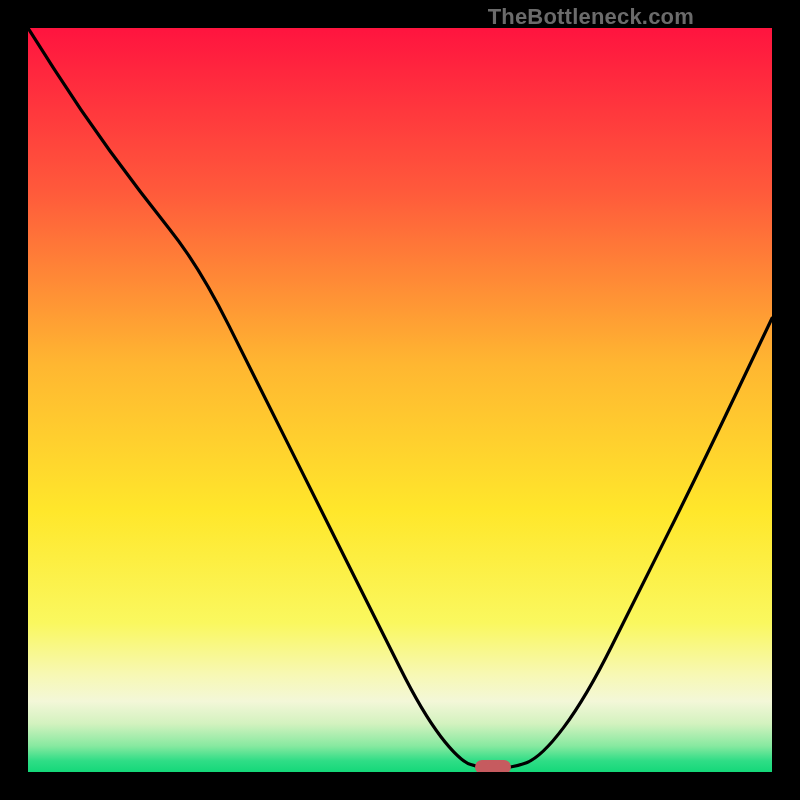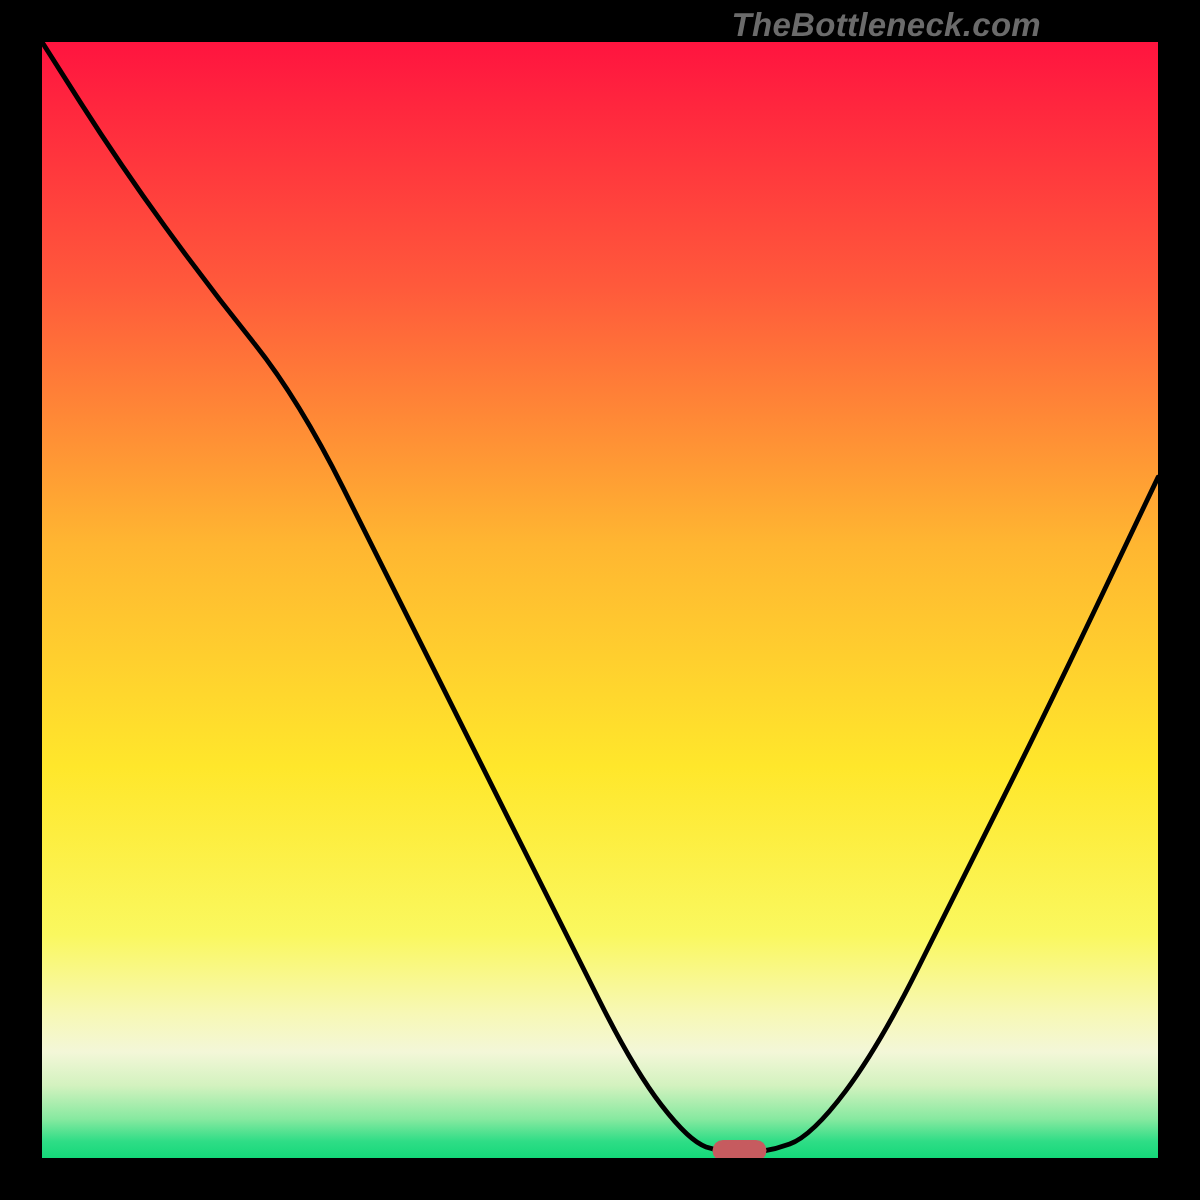--- a/index.html
+++ b/index.html
@@ -10,21 +10,20 @@
     background: #000;
     overflow: hidden;
   }
   .frame {
     position: absolute;
     left: 0;
     top: 0;
     width: 724px;
     height: 800px;
     background: #000;
-    font-style: italic;
   }
   .plot {
     position: absolute;
     left: 28px;
     top: 28px;
     width: 744px;
     height: 744px;
     overflow: hidden;
   }
   .gradient {

